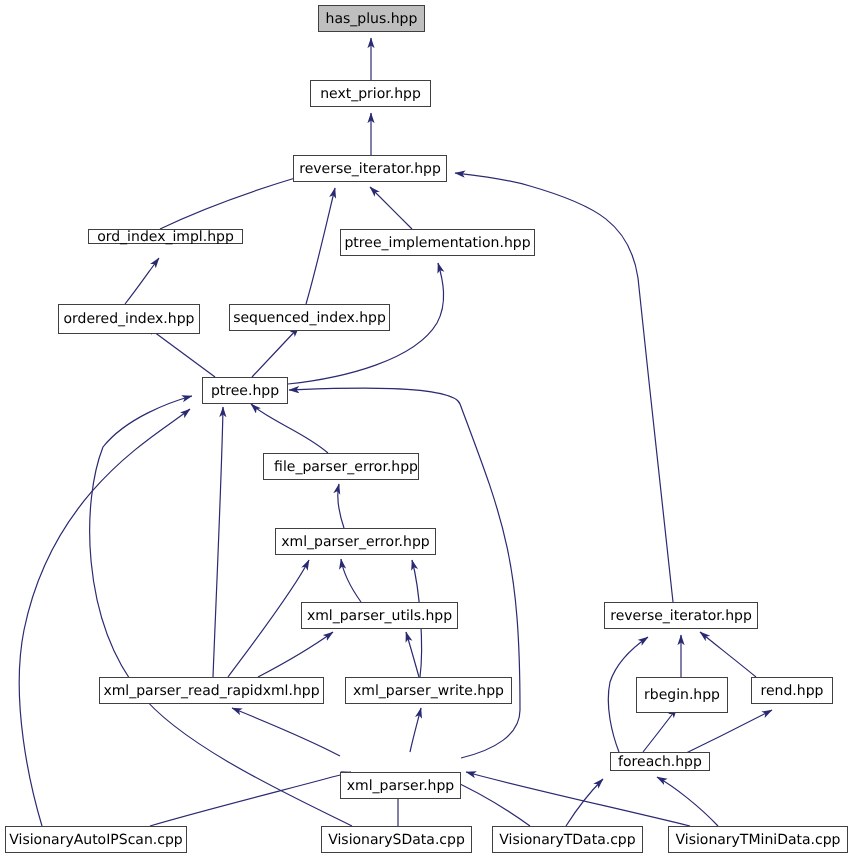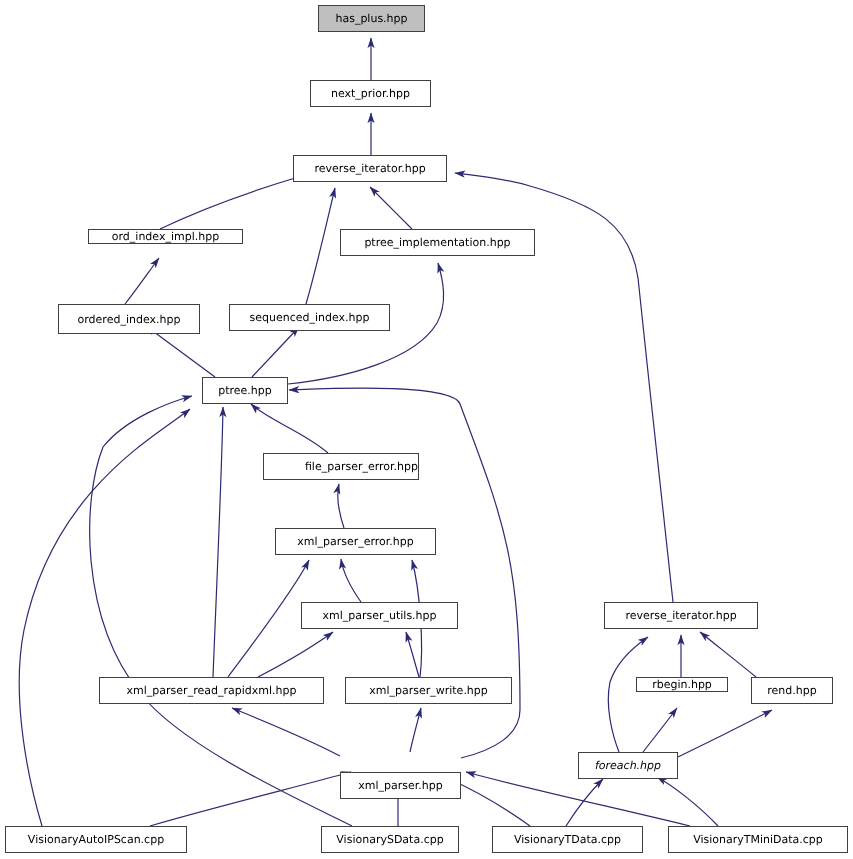--- a/index.html
+++ b/index.html
@@ -25,21 +25,21 @@
     top: 0;
     width: 853px;
     height: 859px;
   }
   .node-box {
     position: absolute;
     box-sizing: border-box;
     border: 1px solid #404040;
     background: #ffffff;
     color: #000000;
-    font-size: 11px;
+    font-size: 14px;
     line-height: 1;
     display: flex;
     align-items: center;
     justify-content: center;
     white-space: nowrap;
     letter-spacing: 0px;
     text-rendering: geometricPrecision;
   }
   .node-box.highlight {
     background: #bfbfbf;
@@ -131,36 +131,36 @@
       </div>
       <div class="node-box" style="left: 604px; top: 602px; width: 154px; height: 27px;">
         <span class="node-label">reverse_iterator.hpp</span>
       </div>
       <div class="node-box" style="left: 99px; top: 677px; width: 225px; height: 27px;">
         <span class="node-label">xml_parser_read_rapidxml.hpp</span>
       </div>
       <div class="node-box" style="left: 345px; top: 677px; width: 167px; height: 27px;">
         <span class="node-label">xml_parser_write.hpp</span>
       </div>
-      <div class="node-box" style="left: 636px; top: 677px; width: 92px; height: 15px;">
+      <div class="node-box" style="left: 636px; top: 677px; width: 92px; height: 36px;">
         <span class="node-label">rbegin.hpp</span>
       </div>
       <div class="node-box" style="left: 751px; top: 677px; width: 82px; height: 27px;">
         <span class="node-label">rend.hpp</span>
       </div>
       <div class="node-box" style="left: 340px; top: 752px; width: 121px; height: 27px; margin-top: 20px;">
         <span class="node-label">xml_parser.hpp</span>
       </div>
-      <div class="node-box" style="left: 578px; top: 752px; width: 100px; height: 27px; font-style: italic;">
+      <div class="node-box" style="left: 610px; top: 752px; width: 100px; height: 19px;">
         <span class="node-label">foreach.hpp</span>
       </div>
       <div class="node-box" style="left: 5px; top: 826px; width: 182px; height: 27px;">
         <span class="node-label">VisionaryAutoIPScan.cpp</span>
       </div>
-      <div class="node-box" style="left: 321px; top: 826px; width: 138px; height: 27px;">
+      <div class="node-box" style="left: 321px; top: 826px; width: 151px; height: 27px;">
         <span class="node-label">VisionarySData.cpp</span>
       </div>
       <div class="node-box" style="left: 492px; top: 826px; width: 151px; height: 27px;">
         <span class="node-label">VisionaryTData.cpp</span>
       </div>
       <div class="node-box" style="left: 668px; top: 826px; width: 180px; height: 27px;">
         <span class="node-label">VisionaryTMiniData.cpp</span>
       </div>
     </div>
 </div>

